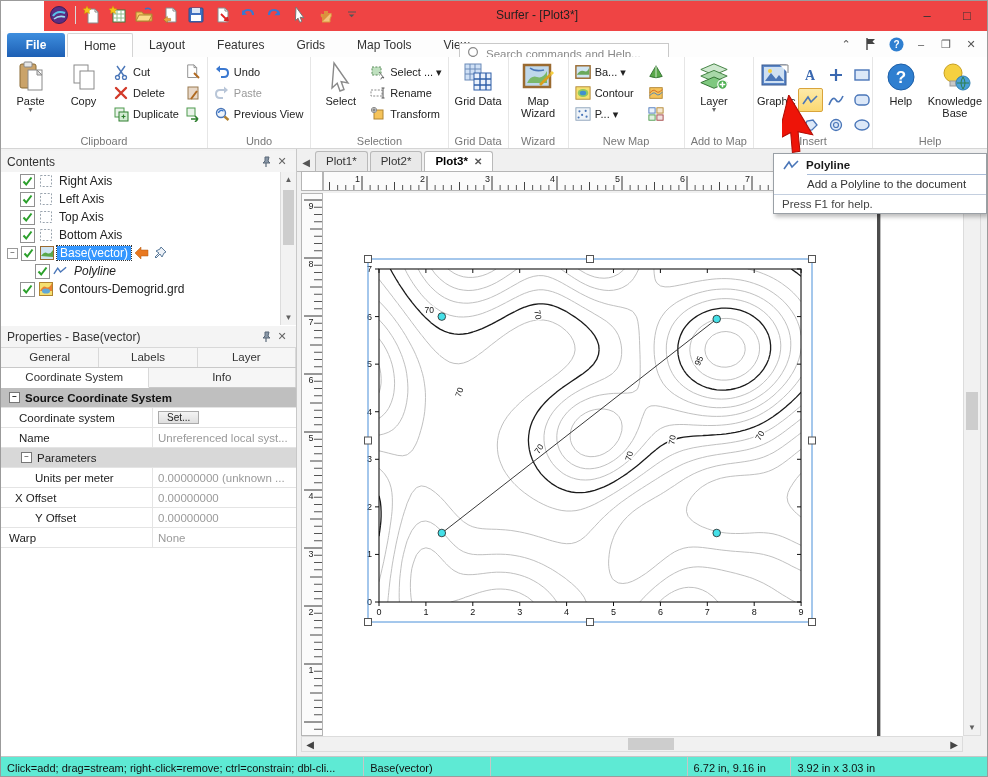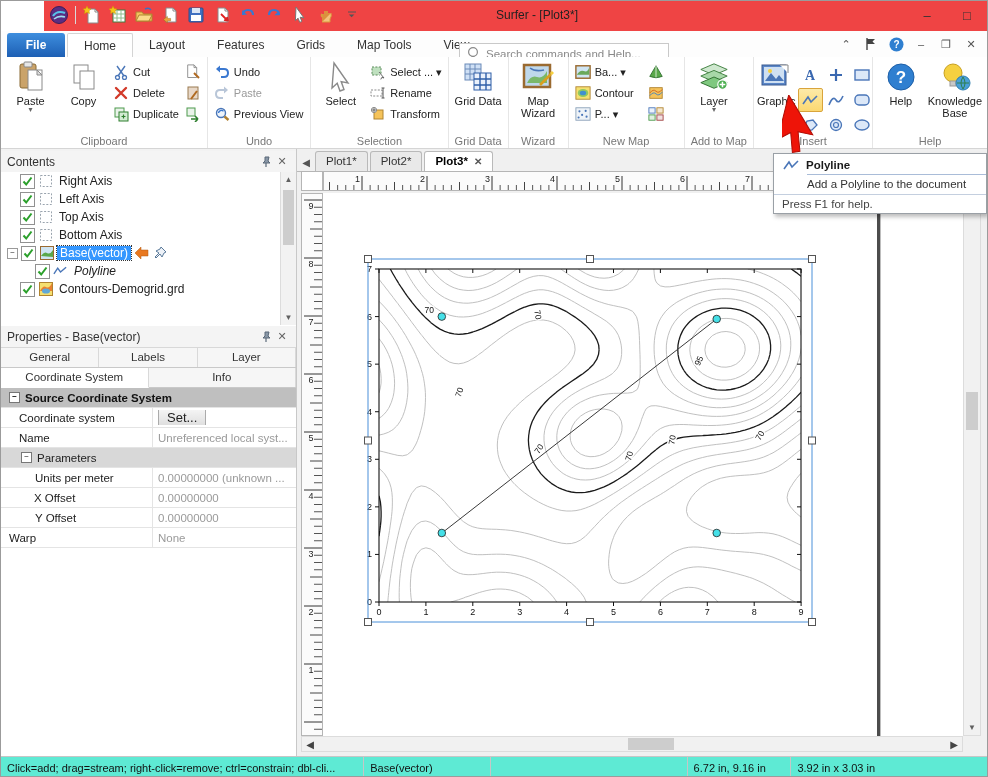--- a/index.html
+++ b/index.html
@@ -54,21 +54,21 @@
   #properties-panel{position:absolute;left:0;top:177px;width:295px;height:430px;background:#fff;}
   .ptabs{display:flex;border-bottom:1px solid #c9c9c9;background:#fff;}
   .ptab{flex:1;height:19px;line-height:19px;text-align:center;font-size:11.5px;color:#333;border-right:1px solid #d9d9d9;background:#f6f6f6;}
   .ptab.active{background:#fff;border-bottom:1px solid #fff;margin-bottom:-1px;}
   .prow{display:flex;height:19px;border-bottom:1px solid #e4e4e4;font-size:11.5px;align-items:center;}
   .prow .pl{width:152px;box-sizing:border-box;padding-left:8px;border-right:1px solid #e4e4e4;display:flex;align-items:center;height:100%;}
   .prow .pv{flex:1;padding-left:5px;white-space:nowrap;overflow:hidden;}
   .prow.hdr{background:#bfbfbf;font-weight:bold;color:#111;}
   .prow.sub{background:#d8d8d8;}
   .pexp{width:9px;height:9px;border:1px solid #777;background:#fff;font-size:8px;line-height:7px;text-align:center;margin-right:5px;flex:none;}
-  .setbtn{border:1px solid #ababab;background:linear-gradient(#f4f4f4,#dfdfdf);padding:0 8px;height:15px;line-height:15px;font-size:13px;color:#222;}
+  .setbtn{border:1px solid #ababab;background:linear-gradient(#f4f4f4,#dfdfdf);padding:0 8px;height:15px;line-height:15px;font-size:10px;color:#222;}
   
   #plotarea{position:absolute;left:296px;top:148px;width:692px;height:607px;background:#f0f0f0;}
   #ptabstrip{position:absolute;left:0;top:2px;right:0;height:20px;background:#f0f0f0;border-bottom:1px solid #b9b9b9;display:flex;align-items:flex-end;}
   .navarr{width:18px;height:18px;display:flex;align-items:center;justify-content:center;color:#555;font-size:10px;}
   .ptab2{height:19px;line-height:19px;padding:0 10px;border:1px solid #b9b9b9;border-bottom:none;background:#e9e9e9;margin-right:2px;font-size:11.5px;color:#333;border-radius:3px 3px 0 0;display:flex;align-items:center;gap:6px;}
   .ptab2.active{background:#fff;font-weight:bold;color:#000;}
   .tclose{font-size:10px;color:#555;}
   #hruler{position:absolute;left:26px;top:22px;width:640px;height:20px;background:#fbfbfb;border:1px solid #b5b5b5;box-sizing:border-box;}
   #rcorner{position:absolute;left:4px;top:22px;width:22px;height:20px;background:#fff;border:1px solid #b5b5b5;box-sizing:border-box;}
   #vruler{position:absolute;left:4px;top:44px;width:22px;height:543px;background:#fbfbfb;border:1px solid #b5b5b5;box-sizing:border-box;}
@@ -789,21 +789,21 @@
             <div class="pl" style="width: auto; border-right: none; padding-left: 20px;">
               <span class="pexp">−</span>
               <span>Parameters</span>
             </div>
           </div>
           <div class="prow">
             <div class="pl" style="padding-left: 34px;">Units per meter</div>
             <div class="pv muted">0.00000000 (unknown ...</div>
           </div>
           <div class="prow">
-            <div class="pl" style="padding-left: 33px;">X Offset</div>
+            <div class="pl" style="padding-left: 14px;">X Offset</div>
             <div class="pv muted">0.00000000</div>
           </div>
           <div class="prow">
             <div class="pl" style="padding-left: 34px;">Y Offset</div>
             <div class="pv muted">0.00000000</div>
           </div>
           <div class="prow">
             <div class="pl" style="padding-left: 8px;">Warp</div>
             <div class="pv muted">None</div>
           </div>

